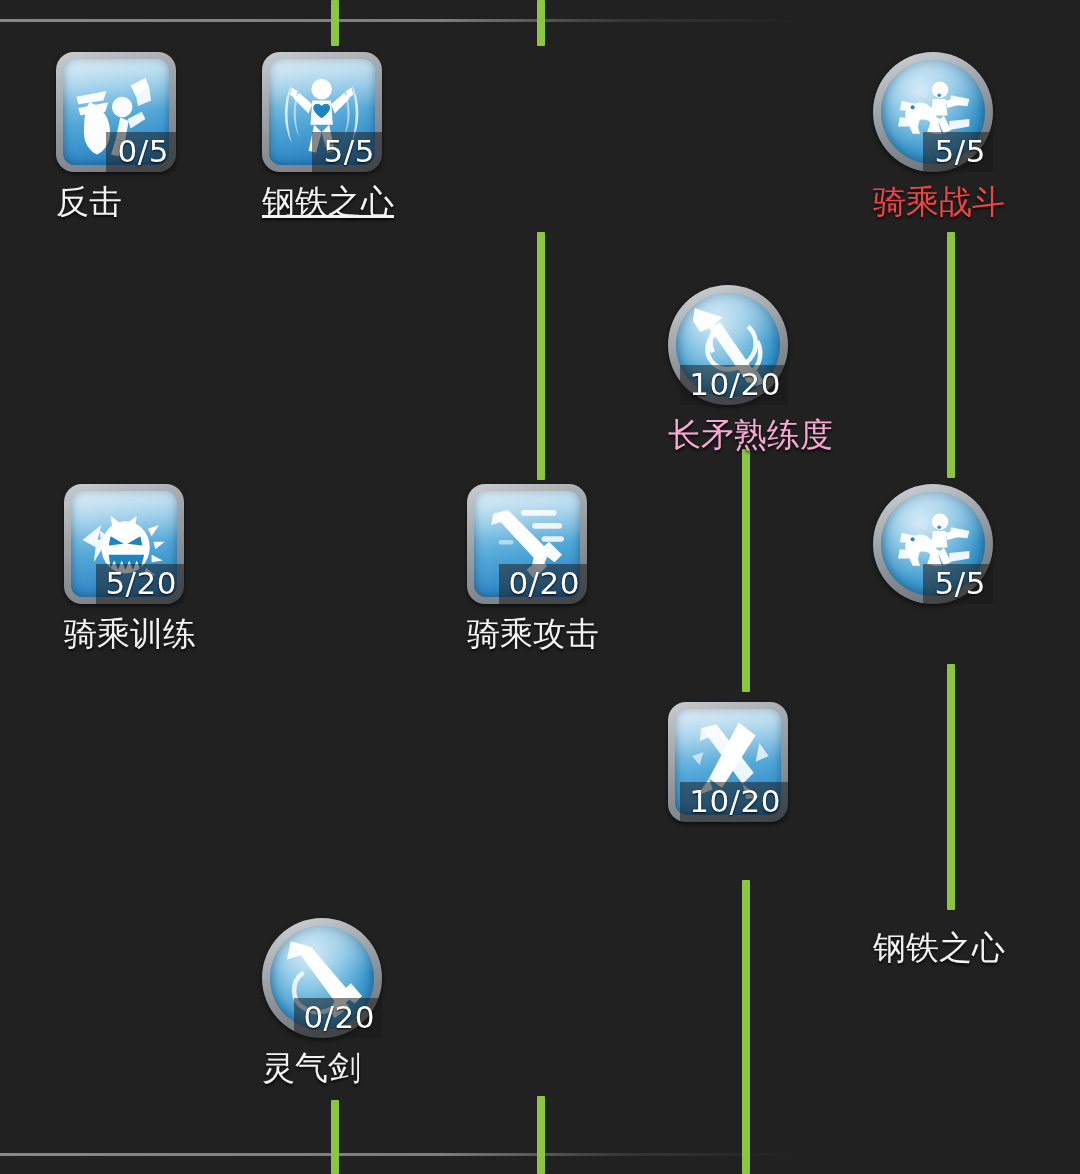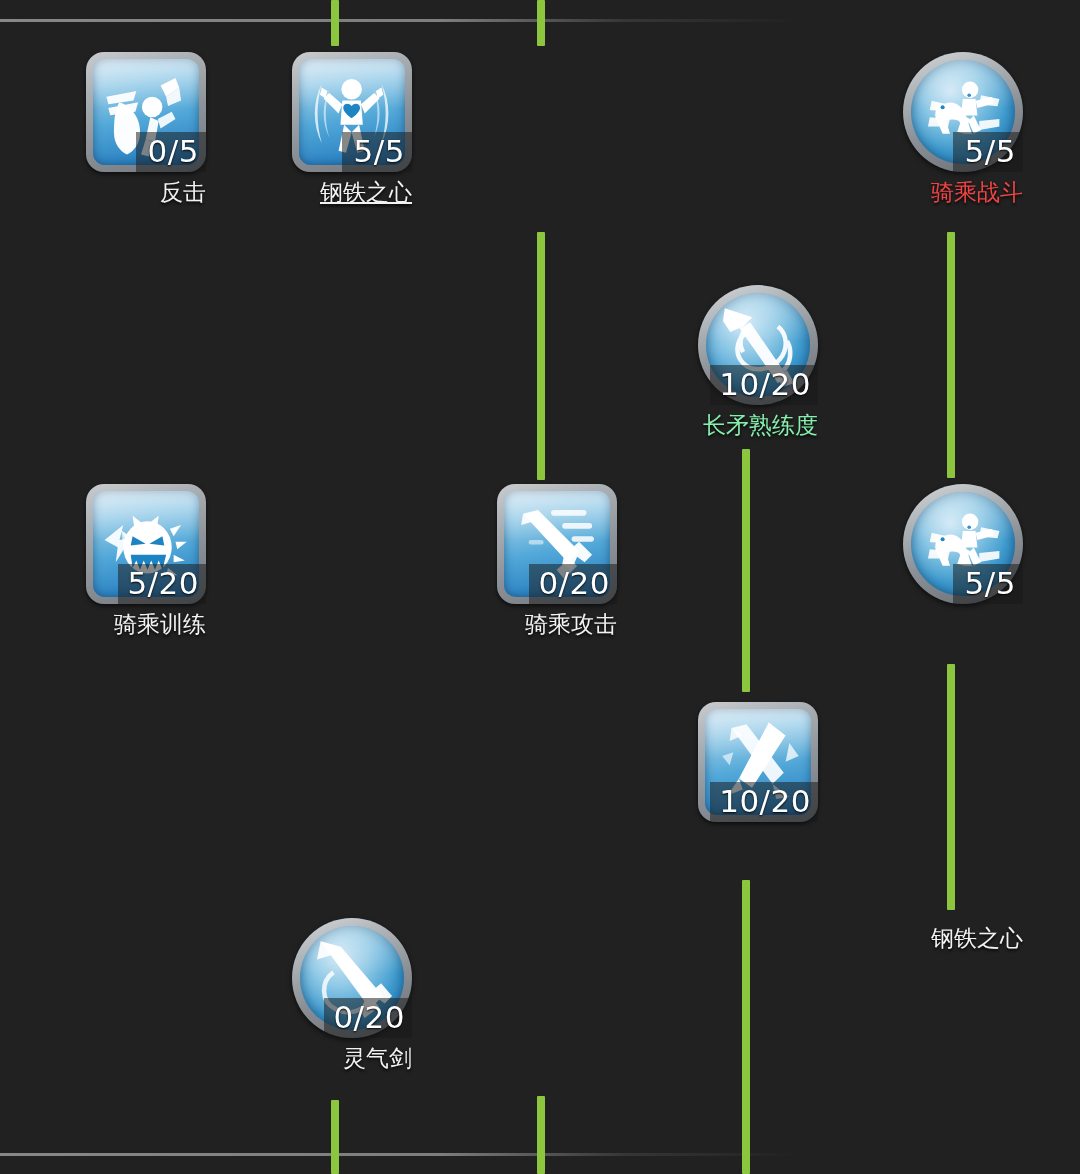--- a/index.html
+++ b/index.html
@@ -29,21 +29,21 @@
     background:linear-gradient(to right,#9a9a9a 0%,#8e8e8e 55%,#3a3a3a 78%,rgba(40,40,40,0) 100%);
     opacity:.85;
   }
 
   
   .node{
     position:absolute;
     width:150px;
     display:flex;
     flex-direction:column;
-    align-items:flex-end;
+    align-items:flex-start;
   }
   .icon-wrap{
     position:relative;
     width:120px; height:120px;
   }
 
   
   .frame-square{
     position:absolute; inset:0;
     border-radius:18px;
@@ -102,22 +102,23 @@
     line-height:34px;
     font-weight:400;
     text-align:right;
     letter-spacing:.5px;
     text-shadow:0 1px 2px rgba(0,0,0,.9);
     white-space:nowrap;
     z-index:4;
   }
 
   .label{
+    margin-top:10px;
     color:#f2f2f2;
-    font-size:23px;
+    font-size:33px;
     line-height:40px;
     font-weight:400;
     white-space:nowrap;
     text-shadow:0 2px 3px rgba(0,0,0,.85);
   }
 </style>
 </head>
 <body>
 
 <div id="skill-tree">
@@ -230,23 +231,23 @@
       <path d="M72 30 C82 38 84 54 74 66 C63 79 44 80 34 70 C25 61 26 46 36 38"></path>
       <path d="M42 28 C32 34 28 48 34 58"></path>
       <path d="M82 46 C88 56 86 70 78 78"></path>
     </g>
   </svg>
             </div>
           </div>
         </div>
         <div class="rank">10/20</div>
       </div>
-      <div class="label" style="color: #86efac;">长矛熟练度</div>
-    </div>
-    <div class="node" style="left: 56px; top: 484px;">
+      <div class="label" style="color: #f9a8d4;">长矛熟练度</div>
+    </div>
+    <div class="node" style="left: 64px; top: 484px;">
       <div class="icon-wrap">
         <div class="frame-square">
           <div class="inner">
             <div class="art">
               <svg id="art-monster-face-icon" viewBox="0 0 100 100">
     <g fill="#ffffff">
       <path d="M6 46 L26 30 L22 46 L34 44 L18 70 L20 54 Z" opacity=".92"></path>
       <path d="M24 36 L32 42 L26 52 Z" opacity=".7"></path>
       <path d="M38 34 L36 20 L46 28 Z"></path>
       <path d="M62 34 L64 20 L54 28 Z"></path>

